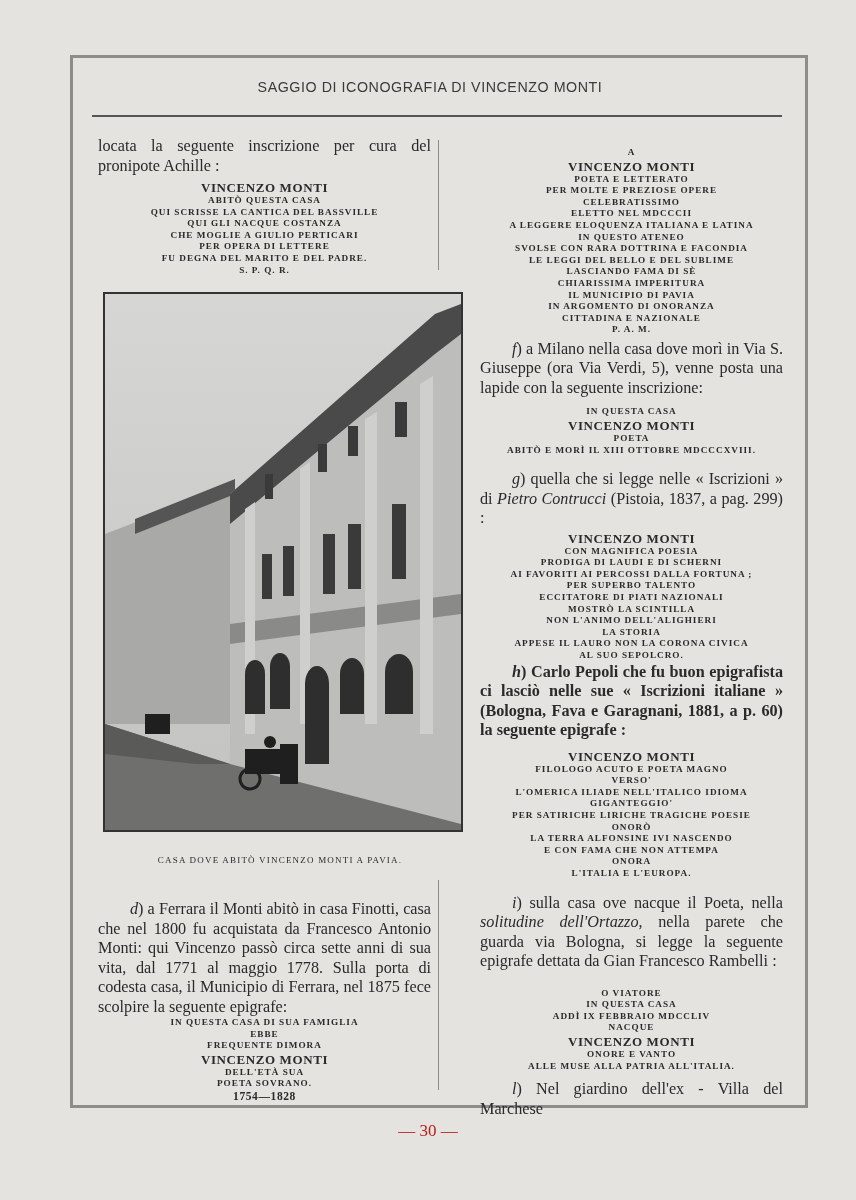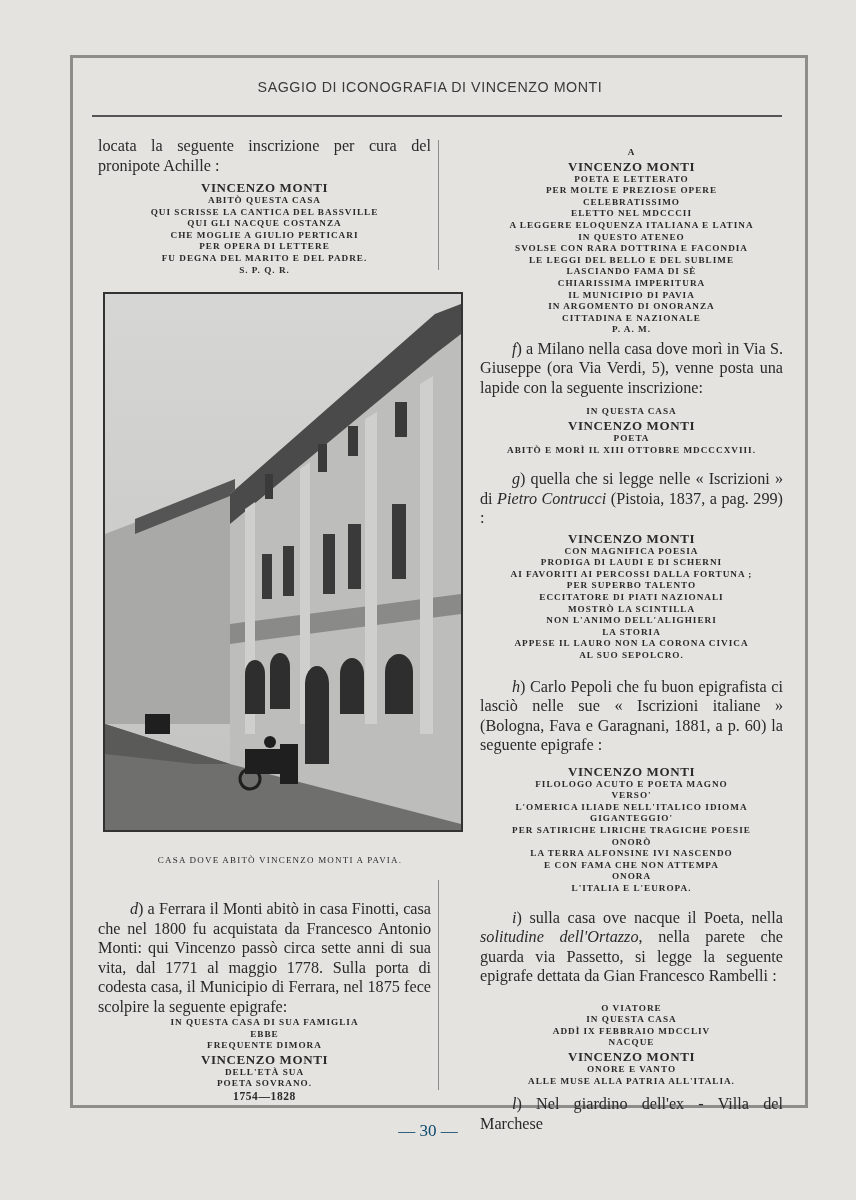--- a/index.html
+++ b/index.html
@@ -30,21 +30,21 @@
   .insc .small { font-size:9.2px; letter-spacing:1px; line-height:11.6px; display:block; text-transform:uppercase;font-weight:bold; }
   .photo {
     position:absolute; left:103px; top:292px; width:360px; height:540px;
     border:2px solid #333; box-sizing:border-box; overflow:hidden;
     background:linear-gradient(180deg,#cfcfcf 0%,#bdbdbd 50%,#8f8f8f 80%,#6e6e6e 100%);
   }
   .caption {
     position:absolute; left:100px; top:855px; width:360px; text-align:center;
     font-size:9px; letter-spacing:1.2px;
   }
-  .page-num { position:absolute; left:0; width:856px; top:1121px; text-align:center; font-size:17px; color:#0c4a6e; }
+  .page-num { position:absolute; left:0; width:856px; top:1121px; text-align:center; font-size:17px; color:#b91c1c; }
 </style>
 </head>
 <body>
 
 <div class="frame"></div>
 <div class="running-head">SAGGIO DI ICONOGRAFIA DI VINCENZO MONTI</div>
 <div class="head-rule"></div>
 <div class="col-divider" style="top:140px;height:130px;"></div>
 <div class="col-divider" style="top:880px;height:210px;"></div>
 
@@ -169,36 +169,36 @@
     <span class="small">AI FAVORITI AI PERCOSSI DALLA FORTUNA ;</span>
     <span class="small">PER SUPERBO TALENTO</span>
     <span class="small">ECCITATORE DI PIATI NAZIONALI</span>
     <span class="small">MOSTRÒ LA SCINTILLA</span>
     <span class="small">NON L'ANIMO DELL'ALIGHIERI</span>
     <span class="small">LA STORIA</span>
     <span class="small">APPESE IL LAURO NON LA CORONA CIVICA</span>
     <span class="small">AL SUO SEPOLCRO.</span>
   </div>
 
-  <p class="p indent" style="margin-top:16px;"><span class="it">h</span><span>) Carlo Pepoli che fu buon epigrafista ci lasciò nelle sue « Iscrizioni italiane » (Bologna, Fava e Garagnani, 1881, a p. 60) la seguente epigrafe :</span></p>
+  <p class="p indent" style="margin-top:1px;font-weight:bold;"><span class="it">h</span><span>) Carlo Pepoli che fu buon epigrafista ci lasciò nelle sue « Iscrizioni italiane » (Bologna, Fava e Garagnani, 1881, a p. 60) la seguente epigrafe :</span></p>
   <div class="insc" style="margin-top:8px;">
     <span class="big">VINCENZO MONTI</span>
     <span class="small">FILOLOGO ACUTO E POETA MAGNO</span>
     <span class="small">VERSO'</span>
     <span class="small">L'OMERICA ILIADE NELL'ITALICO IDIOMA</span>
     <span class="small">GIGANTEGGIO'</span>
     <span class="small">PER SATIRICHE LIRICHE TRAGICHE POESIE</span>
     <span class="small">ONORÒ</span>
     <span class="small">LA TERRA ALFONSINE IVI NASCENDO</span>
     <span class="small">E CON FAMA CHE NON ATTEMPA</span>
     <span class="small">ONORA</span>
     <span class="small">L'ITALIA E L'EUROPA.</span>
   </div>
 
-  <p class="p indent" style="margin-top:14px;"><span class="it">i</span><span>) sulla casa ove nacque il Poeta, nella </span><span class="it">solitudine dell'Ortazzo</span><span>, nella parete che guarda via Passetto, si legge la seguente epigrafe dettata da Gian Francesco Rambelli :</span></p>
+  <p class="p indent" style="margin-top:14px;"><span class="it">i</span><span>) sulla casa ove nacque il Poeta, nella </span><span class="it">solitudine dell'Ortazzo</span><span>, nella parete che guarda via Bologna, si legge la seguente epigrafe dettata da Gian Francesco Rambelli :</span></p>
   <div class="insc" style="margin-top:16px;">
     <span class="small">O VIATORE</span>
     <span class="small">IN QUESTA CASA</span>
     <span class="small">ADDÌ IX FEBBRAIO MDCCLIV</span>
     <span class="small">NACQUE</span>
     <span class="big">VINCENZO MONTI</span>
     <span class="small">ONORE E VANTO</span>
     <span class="small">ALLE MUSE ALLA PATRIA ALL'ITALIA.</span>
   </div>
 

